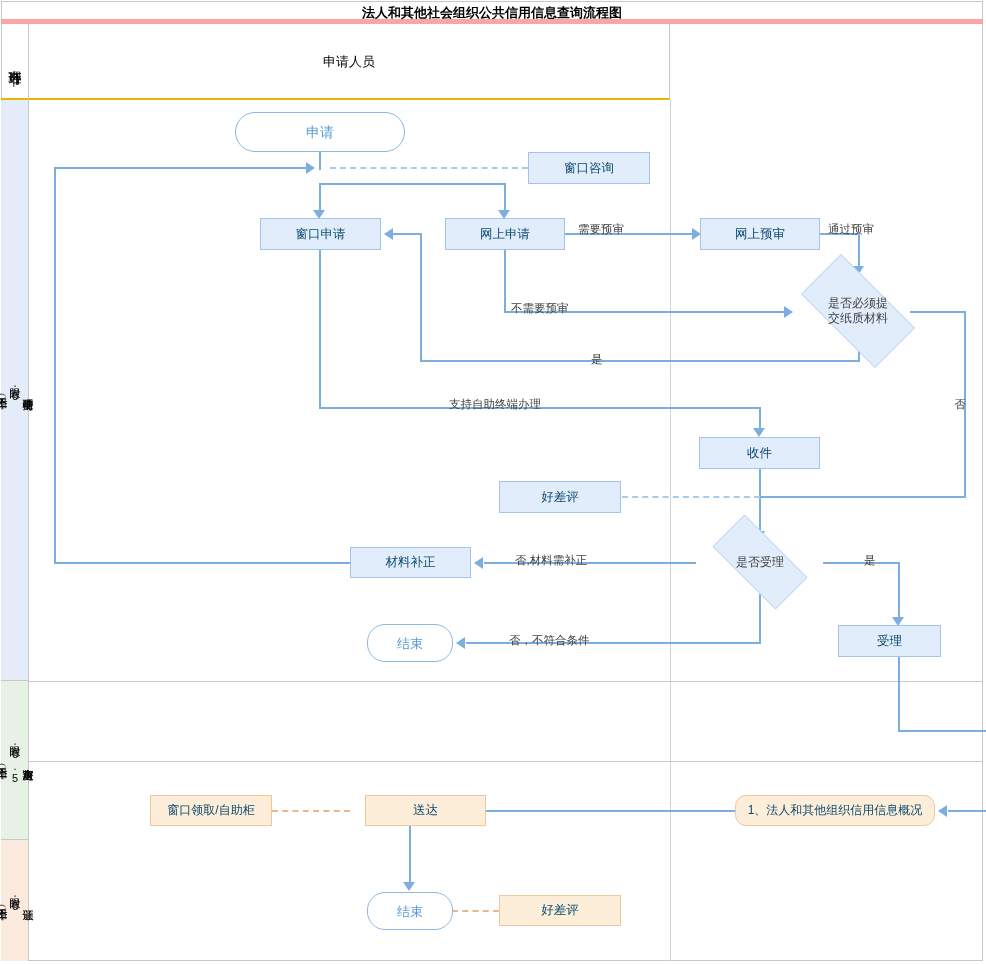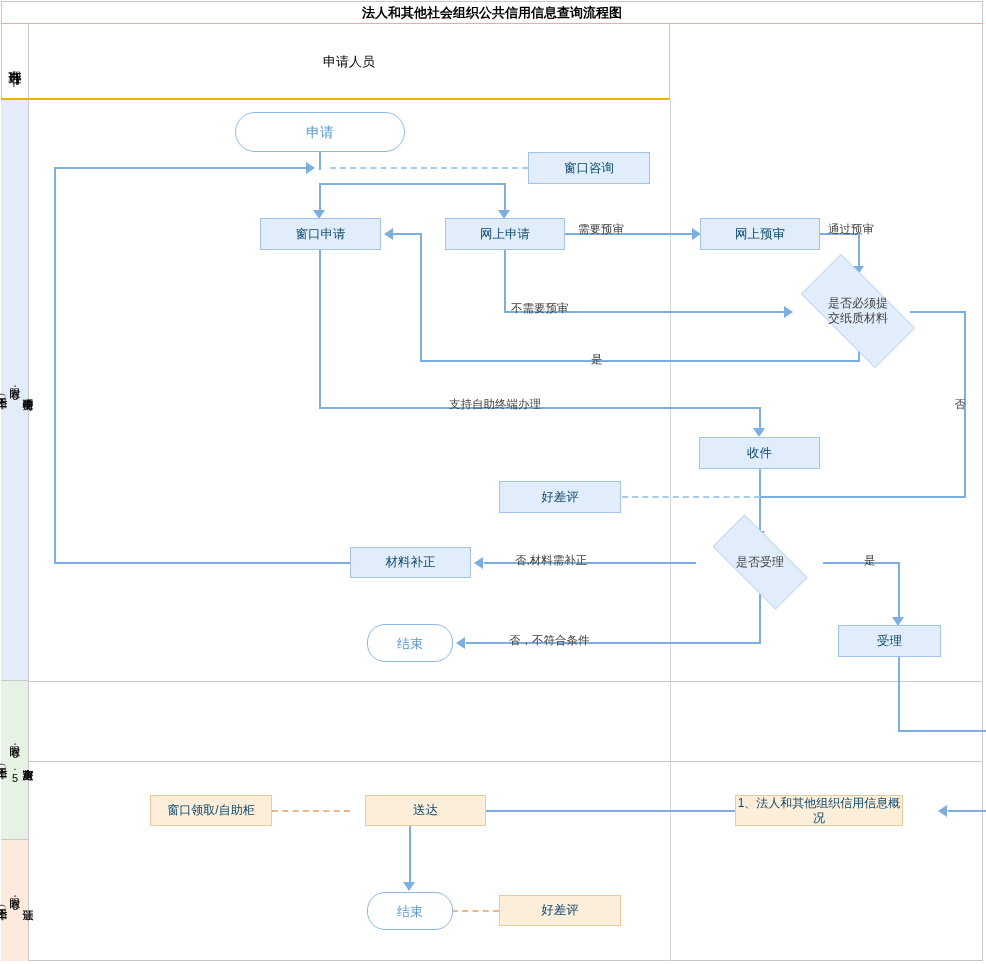--- a/index.html
+++ b/index.html
@@ -1,21 +1,21 @@
 <!DOCTYPE html>
 <html><head>
 <meta charset="utf-8">
 <style>
   html,body{margin:0;padding:0;background:#ffffff;}
   body{font-family:"Liberation Sans","DejaVu Sans",sans-serif;}
   #page{position:relative;width:986px;height:964px;background:#ffffff;overflow:hidden;}
 
   
   .frame{position:absolute;left:1px;top:1px;width:982px;height:960px;border:1px solid #c8c8c8;box-sizing:border-box;}
-  .title-row{position:absolute;left:1px;top:1px;width:982px;height:23px;box-sizing:border-box;border-bottom:1px solid #fca5a5;}
+  .title-row{position:absolute;left:1px;top:1px;width:982px;height:23px;box-sizing:border-box;border-bottom:5px solid #fca5a5;}
   .title-txt{position:absolute;left:0;top:0;width:982px;height:23px;line-height:23px;text-align:center;
              font-size:13px;font-weight:bold;color:#000;}
   .subhead{position:absolute;top:24px;height:76px;box-sizing:border-box;border-bottom:2px solid #eab308;}
   .sh-0{left:1px;width:28px;border-right:1px solid #c8c8c8;}
   .sh-1{left:29px;width:641px;border-right:1px solid #c8c8c8;}
   .sh-2{left:670px;width:313px;}
   .sh-vert{writing-mode:vertical-rl;text-orientation:upright;font-size:13px;color:#000;
            width:100%;height:76px;display:flex;align-items:center;justify-content:center;letter-spacing:1px;}
   .sh-txt{font-size:13px;color:#000;width:100%;height:76px;display:flex;align-items:center;justify-content:center;}
 
@@ -216,15 +216,15 @@
   <div class="node rect" style="left:838px;top:625px;width:103px;height:32px;text-align:right;">受理</div>
 
   <div class="node rect-orange" style="left:150px;top:795px;width:122px;height:31px;font-size:12px;">窗口领取/自助柜</div>
 
   <div class="node rect-orange" style="left:365px;top:795px;width:121px;height:31px;">送达</div>
 
   <div class="node term-small" style="left:367px;top:892px;width:86px;height:38px;font-size:13px;">结束</div>
 
   <div class="node rect-orange" style="left:499px;top:895px;width:122px;height:31px;">好差评</div>
 
-  <div class="node rect-orange" style="left:735px;top:795px;width:168px;height:31px;font-size:12px;">1、法人和其他组织信用信息概况</div>
+  <div class="node rect-orange" style="left:735px;top:795px;width:200px;height:31px;font-size:12px;border-radius:11px;">1、法人和其他组织信用信息概况</div>
 
 </div>
 
 </body></html>

